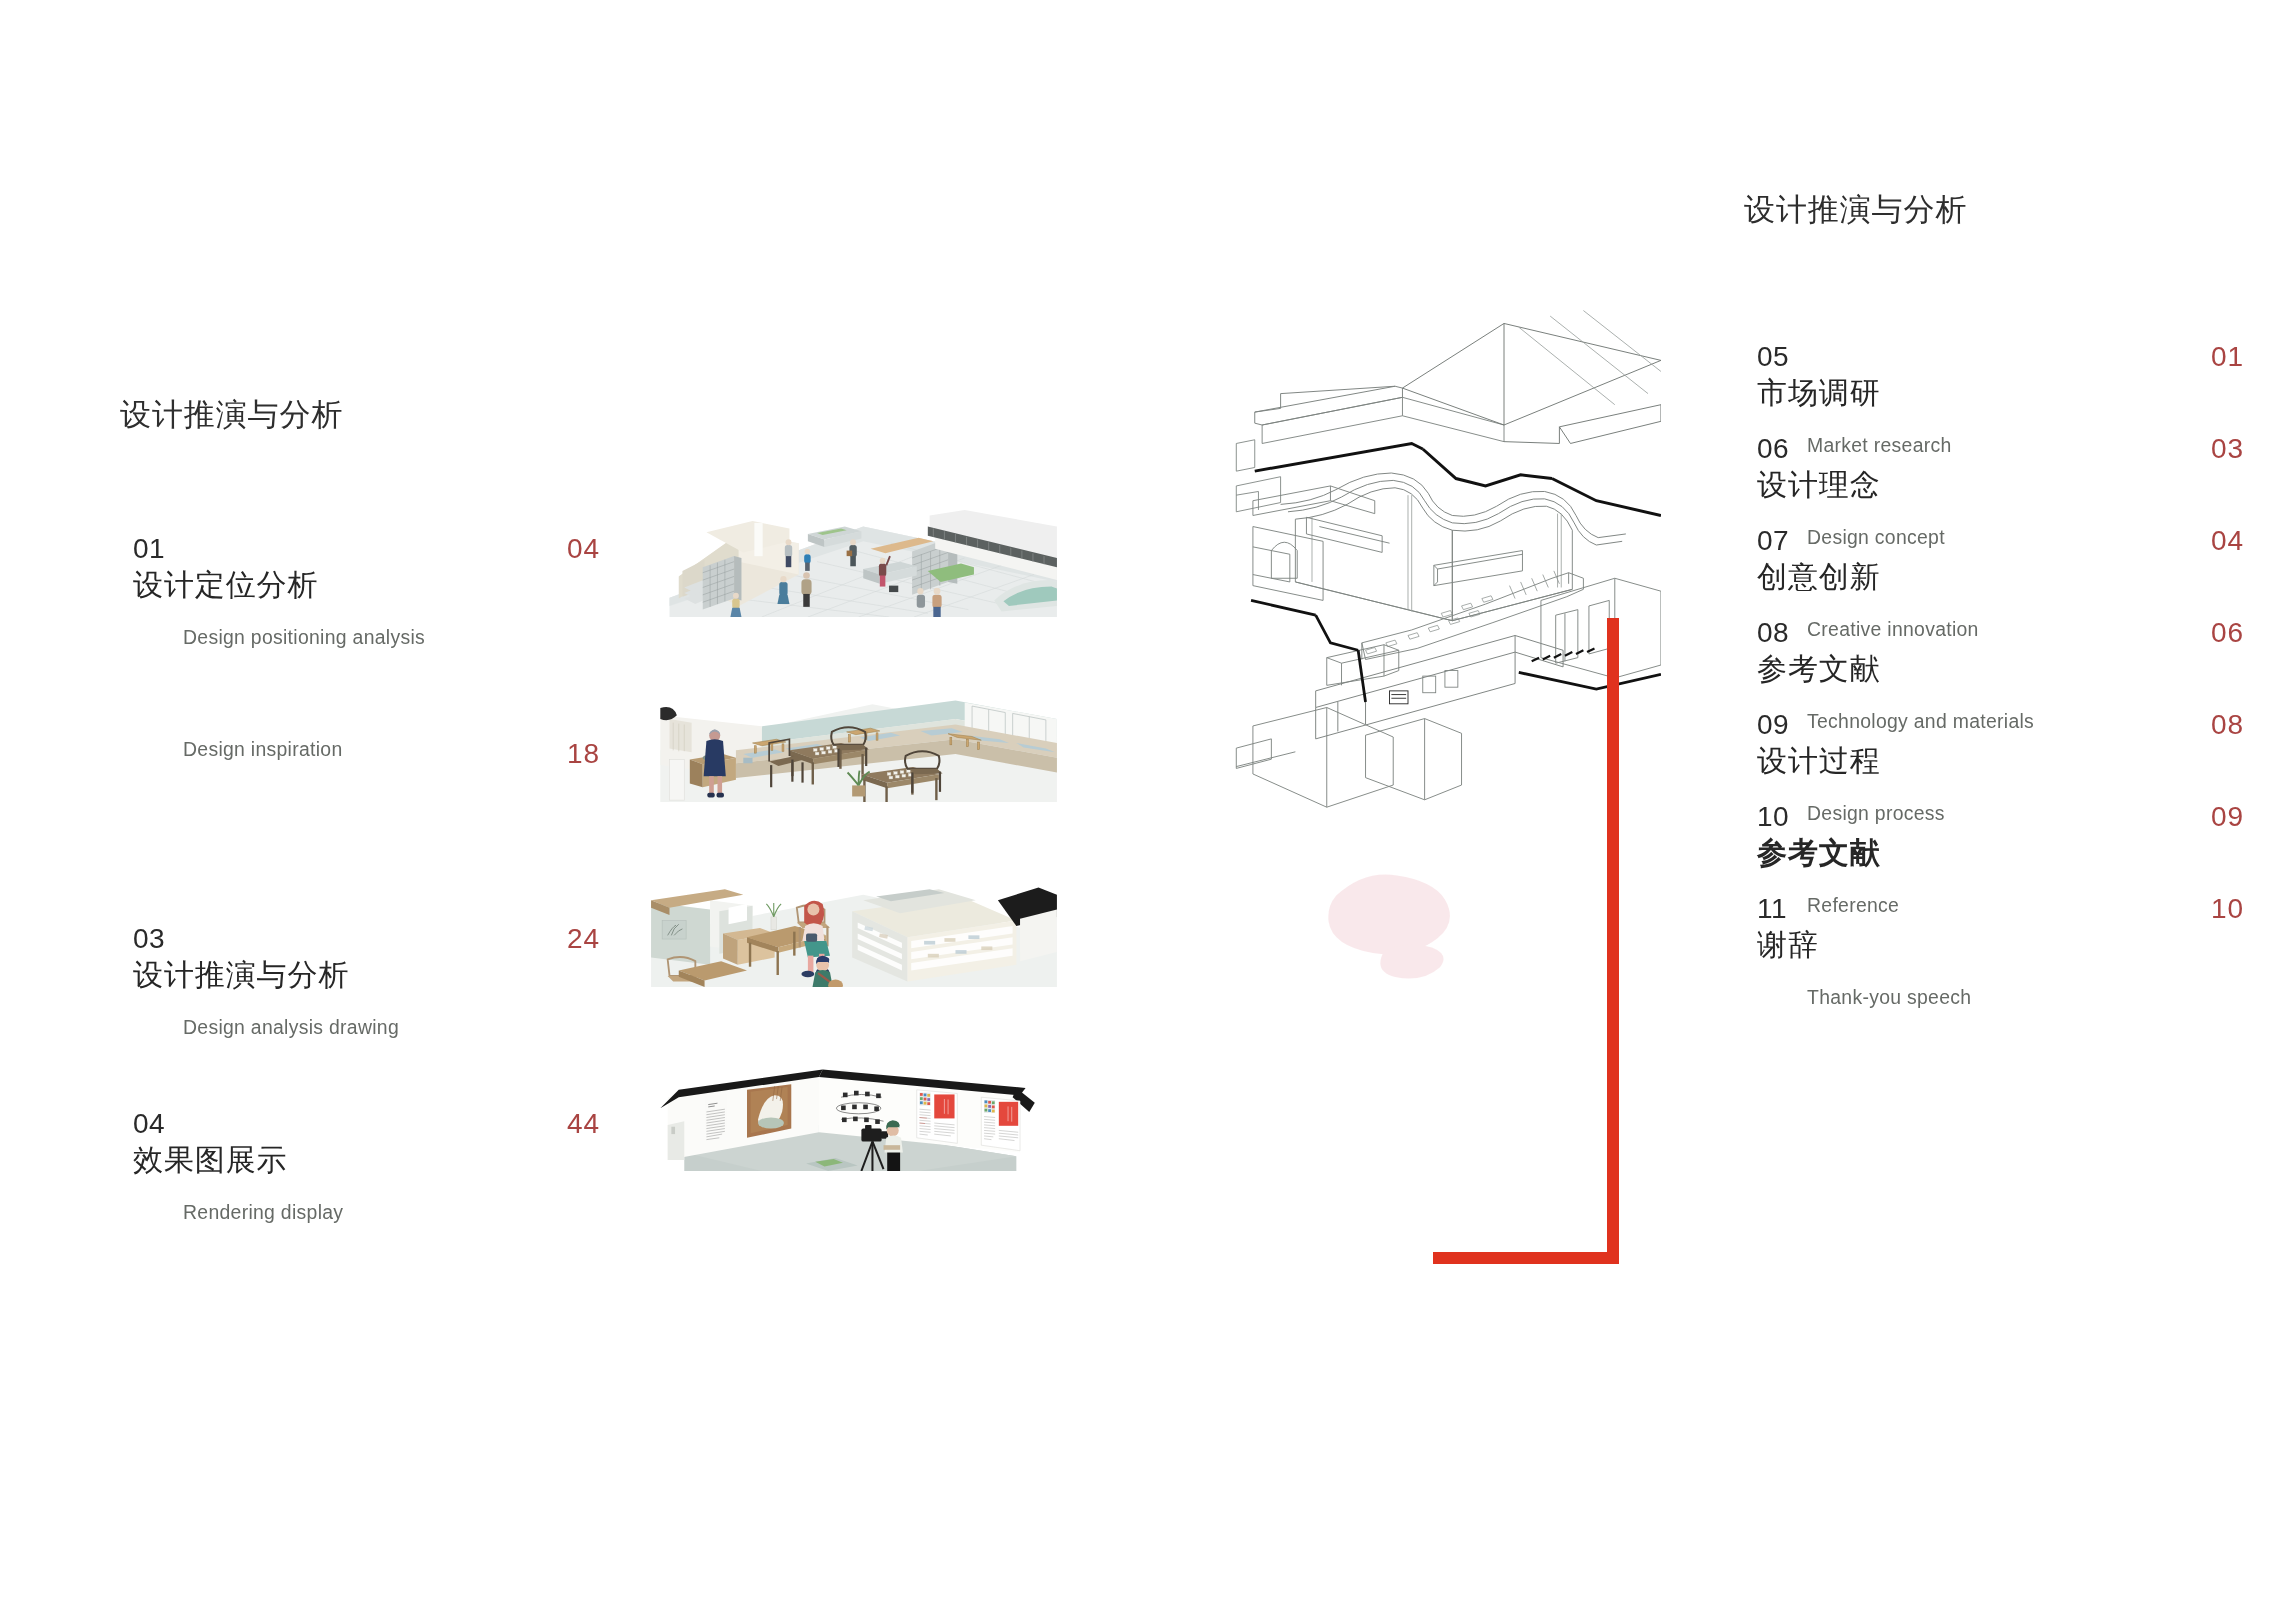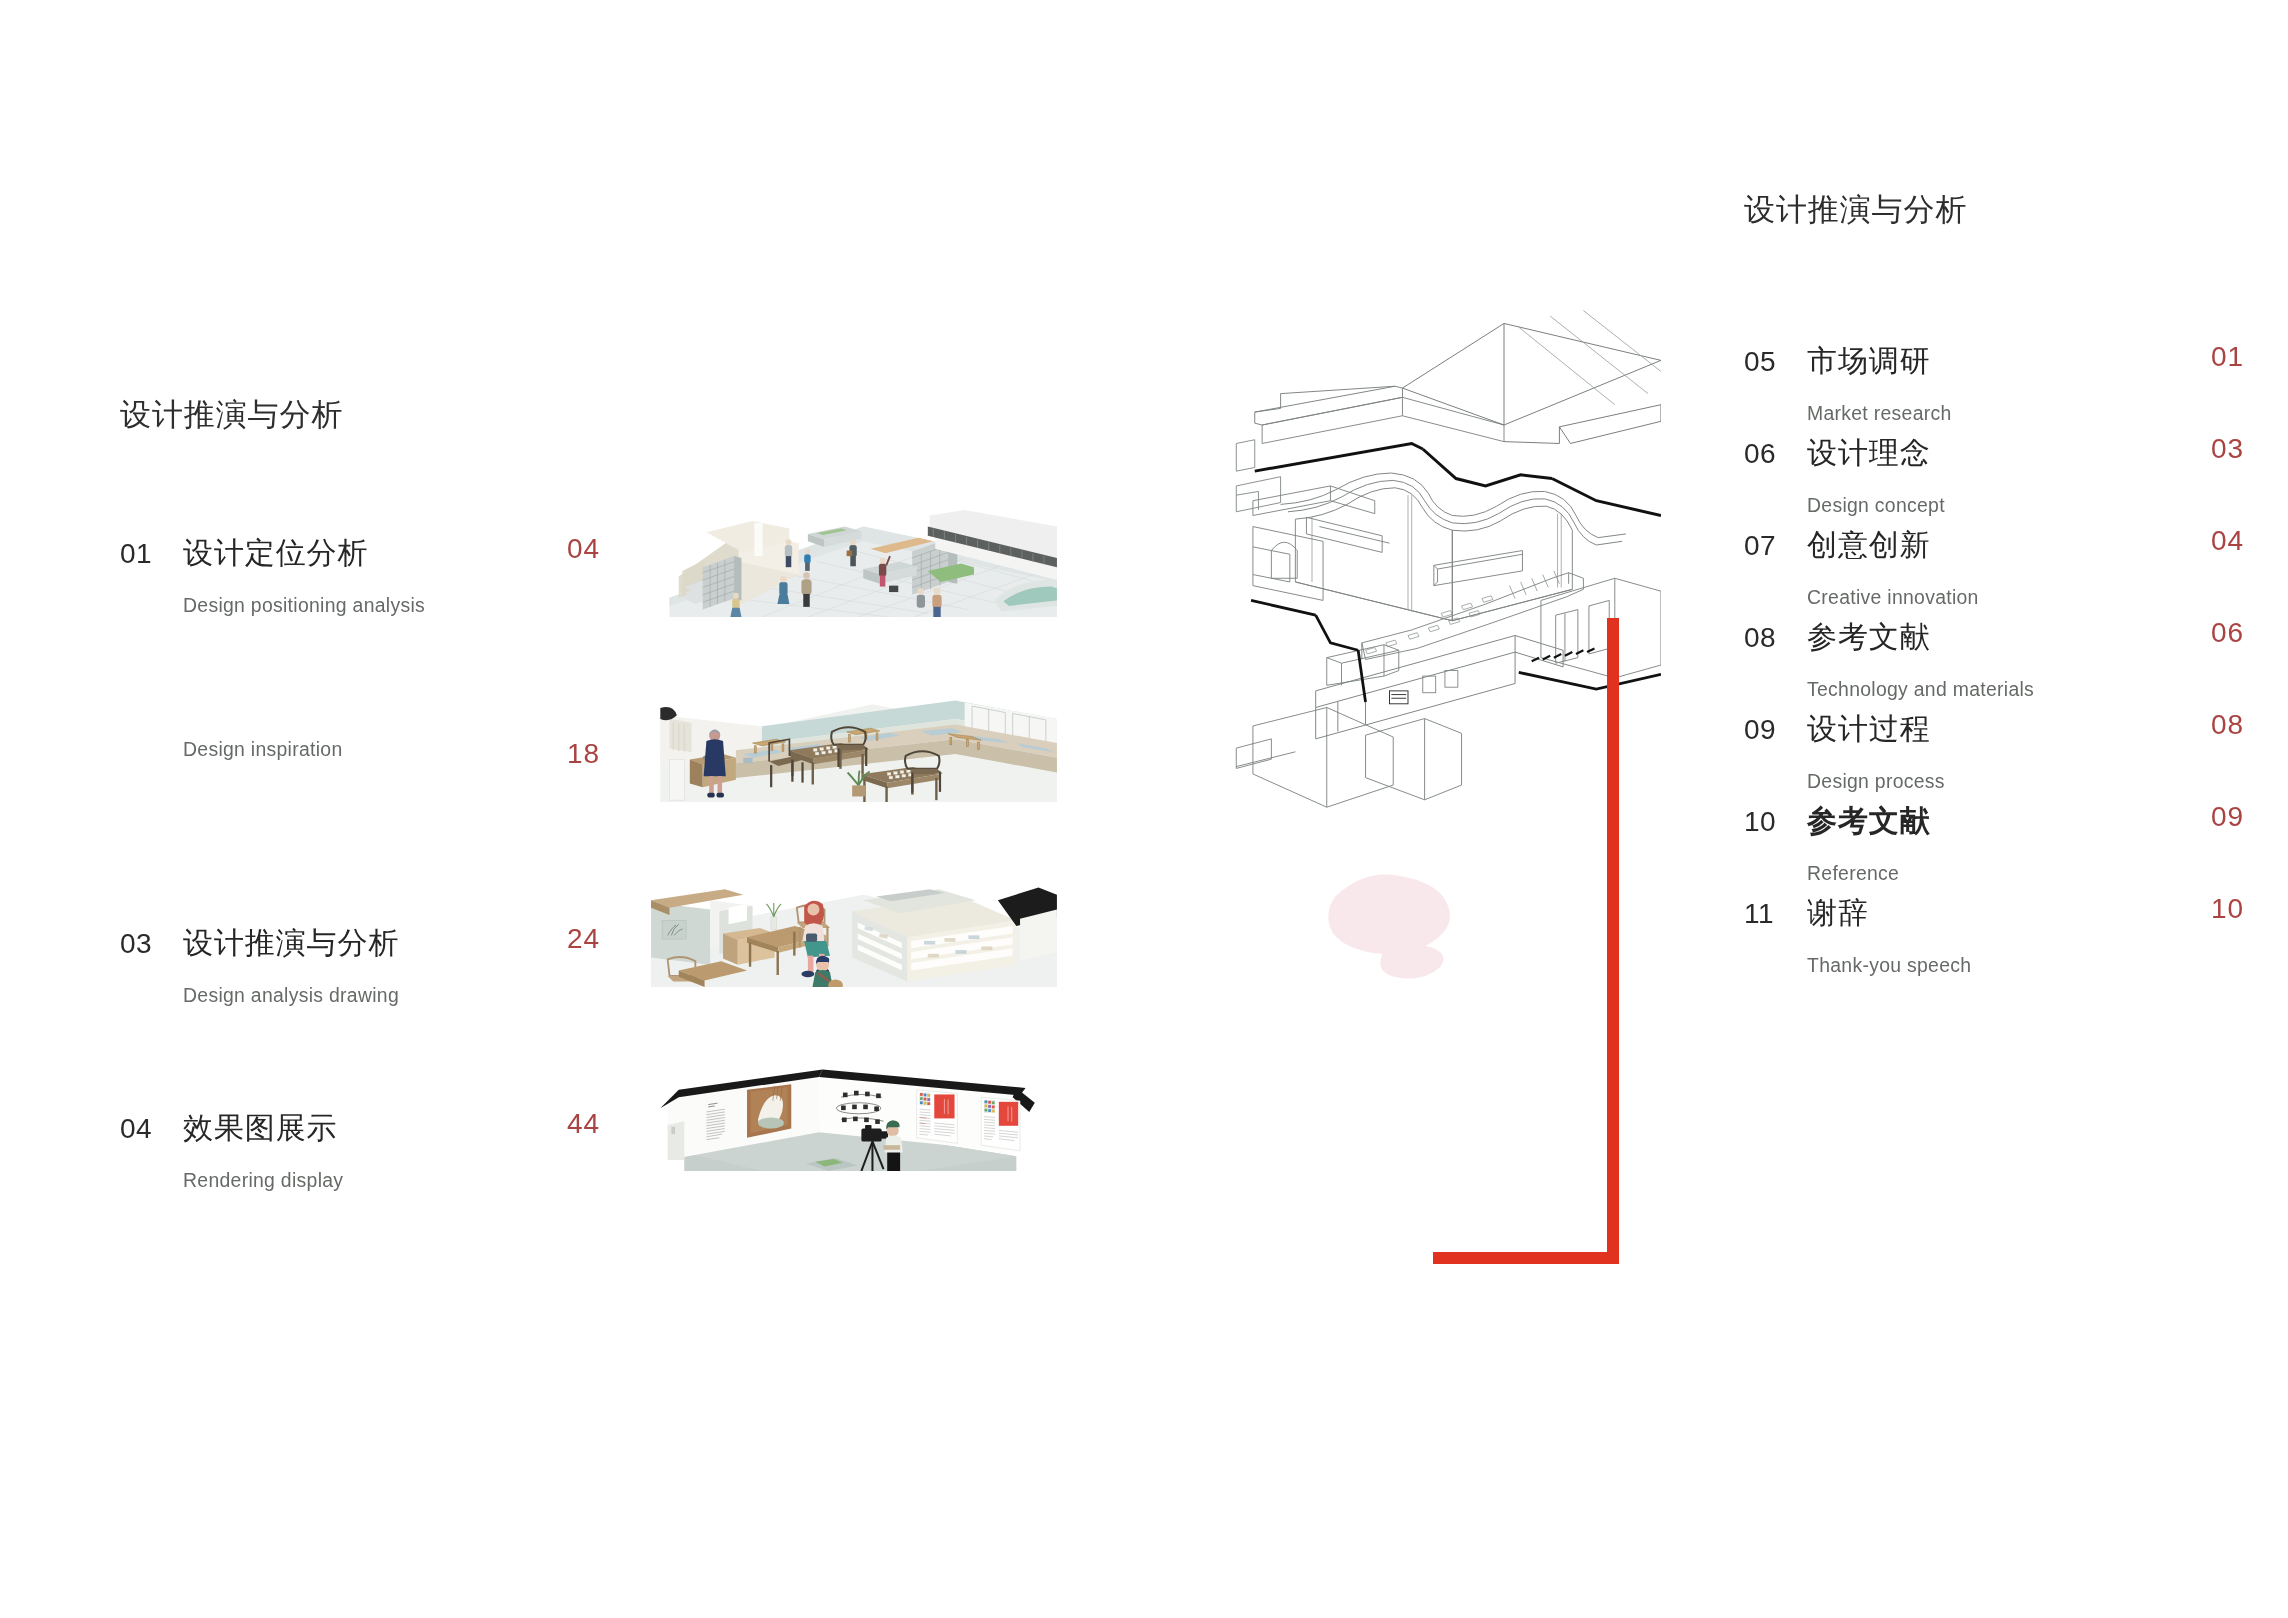--- a/index.html
+++ b/index.html
@@ -27,21 +27,21 @@
   #sec-right-heading{left:1744px;top:194px;}
 
   
   .toc-col{position:absolute;}
   #toc-left{left:120px;top:533px;width:480px;}
   #toc-right{left:1744px;top:341px;width:480px;}
 
   .toc-item{position:relative;height:185px;}
   #toc-right .toc-item{height:92px;}
 
-  .toc-row{display:flex;align-items:baseline;}
+  .toc-row{display:flex;align-items:baseline;flex-direction:column;}
   .toc-num{
     font-size:28px;color:#2a2a2a;font-weight:400;
     min-width:50px;letter-spacing:0.5px;
   }
   .toc-zh{
     font-size:30px;color:#262626;font-weight:400;letter-spacing:0.9px;
     margin-left:13px;white-space:nowrap;
   }
   .toc-zh.bolder{font-weight:700;}
   .toc-en{

